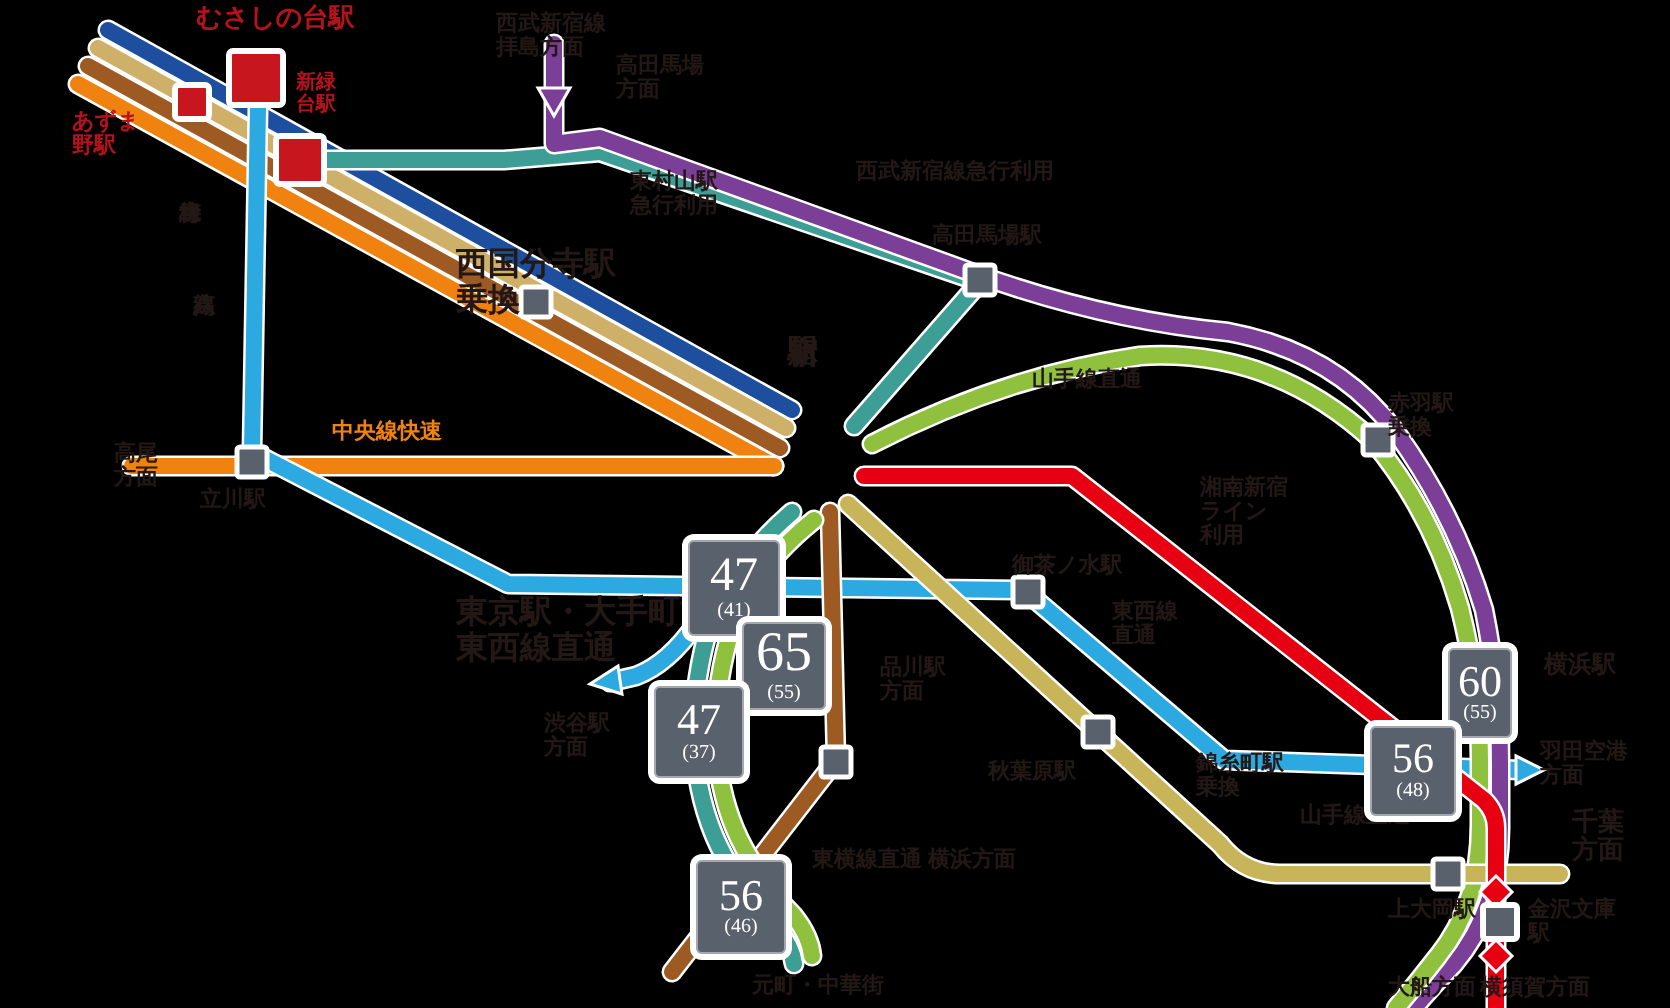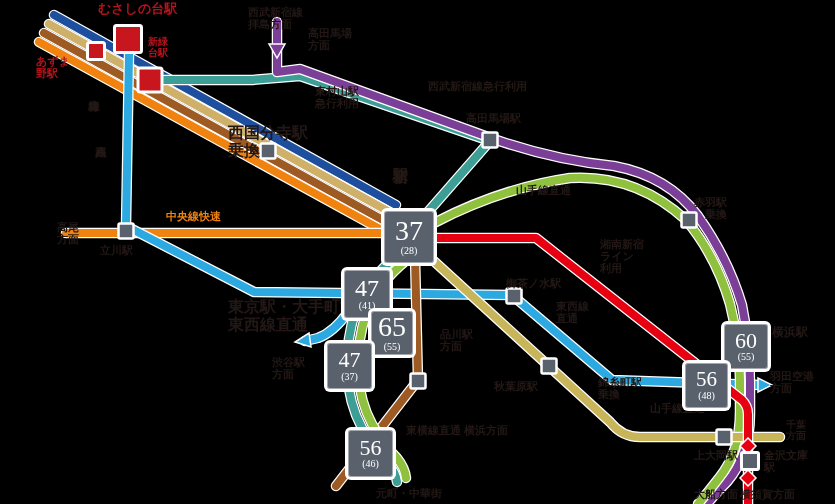--- a/index.html
+++ b/index.html
@@ -121,21 +121,21 @@
       </div>
       <div class="lbl" style="left: 428px; top: 80px; font-size: 11px;">
         <span>西武新宿線急行利用</span>
       </div>
       <div class="lbl" style="left: 466px; top: 112px; font-size: 11px;">
         <span>高田馬場駅</span>
       </div>
       <div class="lbl" style="left: 516px; top: 184px; font-size: 11px;">
         <span>山手線直通</span>
       </div>
-      <div class="lbl" style="left: 694px; top: 196px; font-size: 11px; text-align: right;">
+      <div class="lbl" style="left: 694px; top: 196px; font-size: 11px;">
         <span>赤羽駅</span>
         <span>乗換</span>
       </div>
       <div class="lbl" style="left: 600px; top: 238px; font-size: 11px;">
         <span>湘南新宿</span>
         <span>ライン</span>
         <span>利用</span>
       </div>
       <div class="lbl" style="left: 506px; top: 277px; font-size: 11px;">
         <span>御茶ノ水駅</span>
@@ -172,60 +172,56 @@
       <div class="lbl" style="left: 772px; top: 326px; font-size: 12px;">
         <span>横浜駅</span>
       </div>
       <div class="lbl" style="left: 650px; top: 402px; font-size: 11px;">
         <span>山手線直通</span>
       </div>
       <div class="lbl" style="left: 770px; top: 370px; font-size: 11px;">
         <span>羽田空港</span>
         <span>方面</span>
       </div>
-      <div class="lbl" style="left: 786px; top: 420px; font-size: 10px; font-family: Liberation Mono, monospace;">
+      <div class="lbl" style="left: 786px; top: 404px; font-size: 13px;">
         <span>千葉</span>
         <span>方面</span>
       </div>
       <div class="lbl" style="left: 694px; top: 449px; font-size: 11px;">
         <span>上大岡駅</span>
       </div>
       <div class="lbl" style="left: 764px; top: 449px; font-size: 11px;">
         <span>金沢文庫</span>
         <span>駅</span>
       </div>
       <div class="lbl" style="left: 694px; top: 488px; font-size: 11px;">
         <span>大船方面</span>
       </div>
       <div class="lbl" style="left: 740px; top: 488px; font-size: 11px;">
         <span>横須賀方面</span>
       </div>
     </div>
 
-  <div class="tbox" style="left:384px;top:211px;width:50px;height:52px;">
-    <div class="tmin" style="font-size:28px;">37</div>
-    <div class="texp">(28)</div>
-  </div>
   <div class="tbox" style="left:344px;top:270px;width:46px;height:48px;">
     <div class="tmin" style="font-size:24px;">47</div>
     <div class="texp">(41)</div>
   </div>
   <div class="tbox" style="left:371px;top:311px;width:42px;height:44px;">
     <div class="tmin" style="font-size:28px;text-align:right;">65</div>
     <div class="texp">(55)</div>
   </div>
   <div class="tbox" style="left:327px;top:343px;width:45px;height:46px;">
     <div class="tmin" style="font-size:22px;">47</div>
     <div class="texp">(37)</div>
   </div>
   <div class="tbox" style="left:348px;top:430px;width:45px;height:47px;">
     <div class="tmin" style="font-size:22px;">56</div>
     <div class="texp">(46)</div>
   </div>
-  <div class="tbox" style="left:724px;top:324px;width:44px;height:45px;">
+  <div class="tbox" style="left:724px;top:324px;width:32px;height:45px;">
     <div class="tmin" style="font-size:22px;">60</div>
     <div class="texp">(55)</div>
   </div>
   <div class="tbox" style="left:685px;top:363px;width:43px;height:45px;">
     <div class="tmin" style="font-size:21px;">56</div>
     <div class="texp">(48)</div>
   </div>
 </div>
 
 </body></html>

